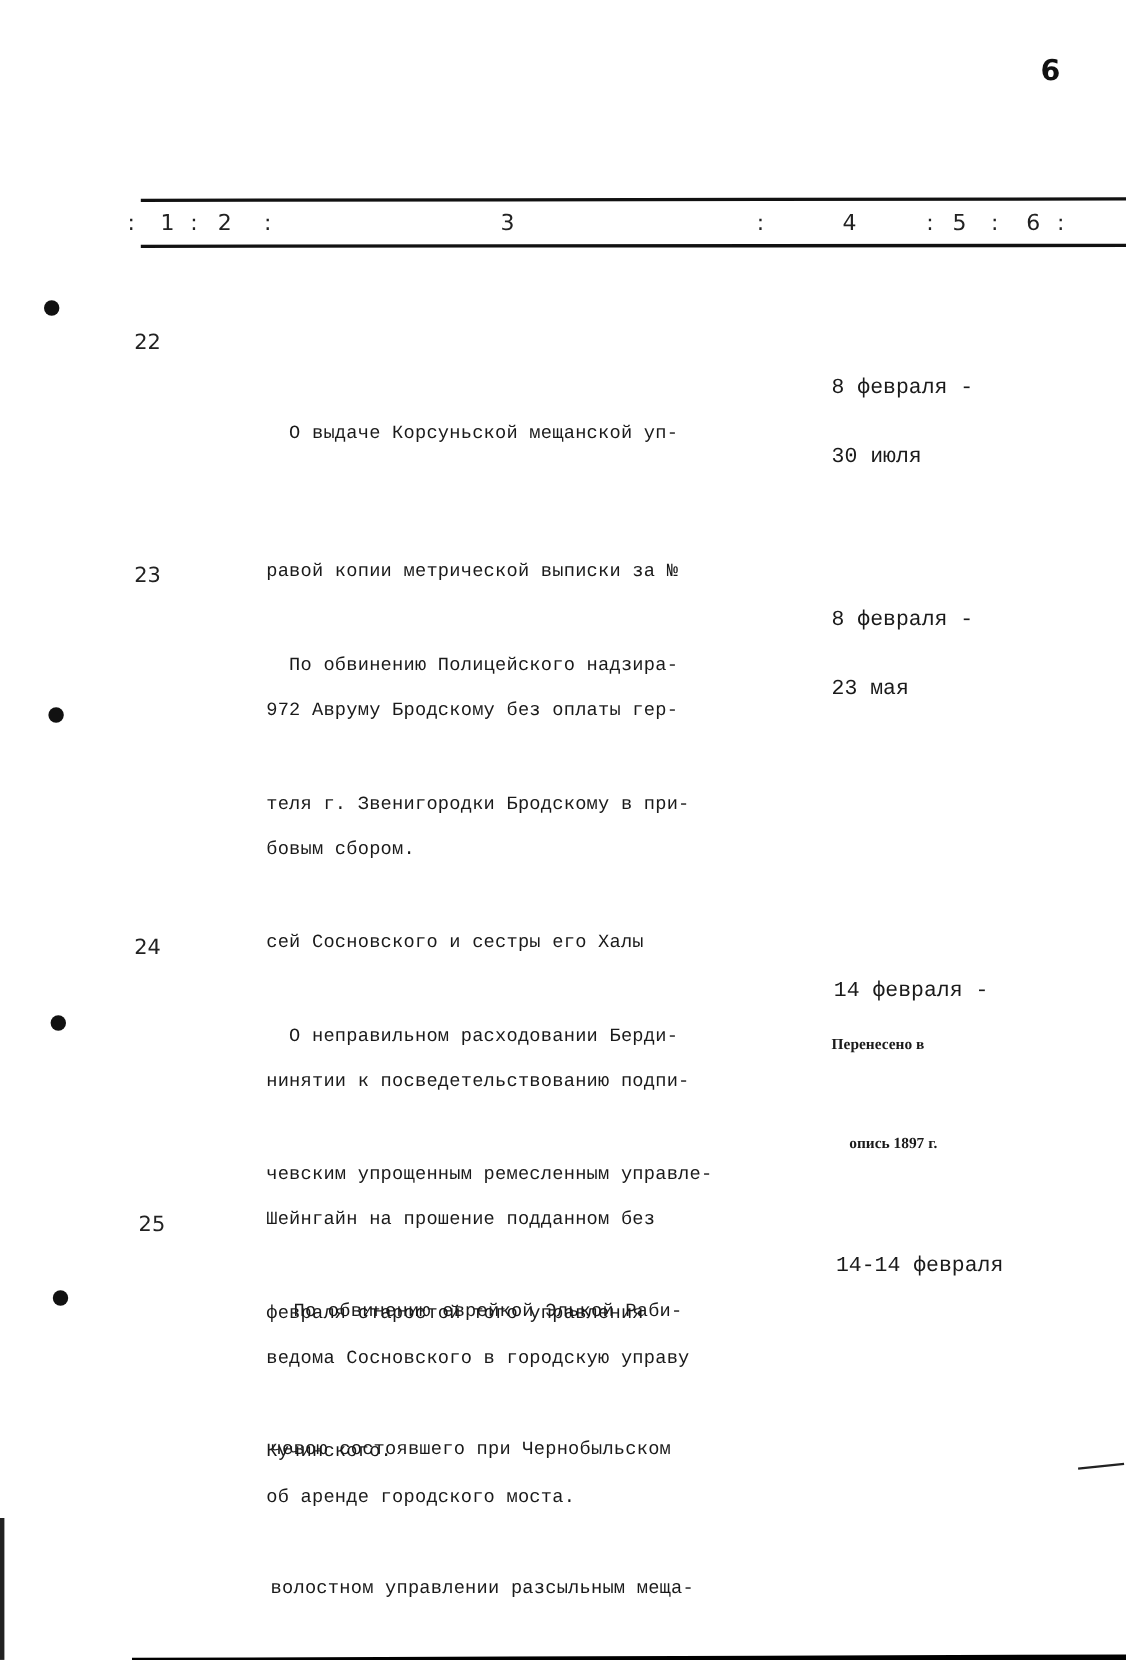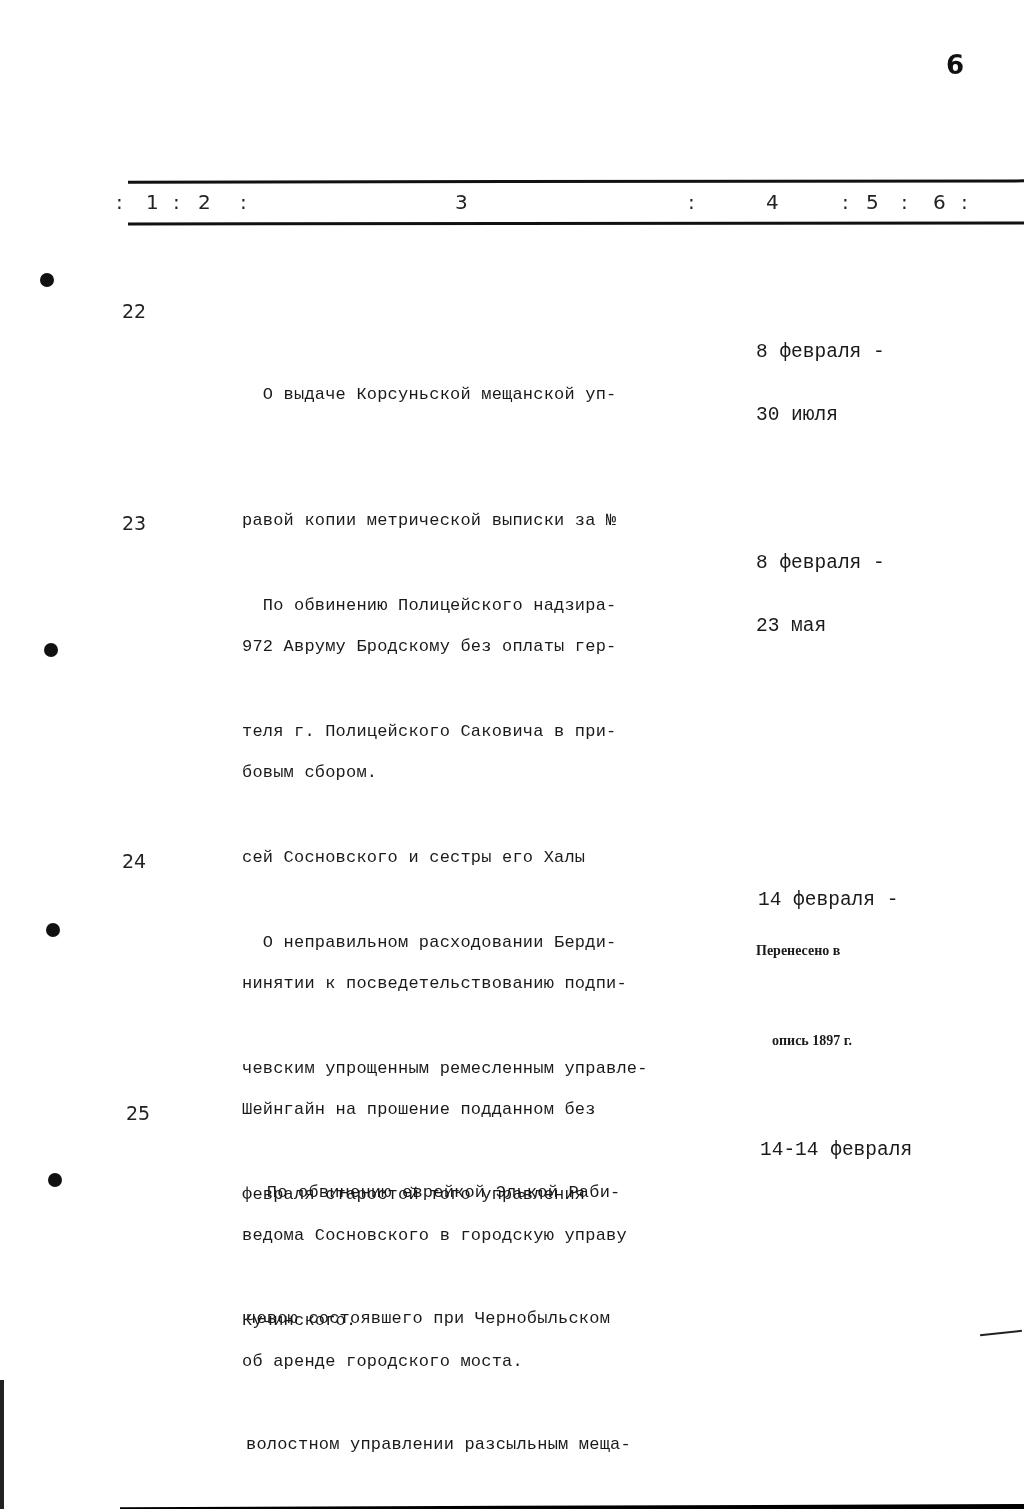--- a/index.html
+++ b/index.html
@@ -147,21 +147,21 @@
   <div class="entry-date" style="top:300px">
     <div>8 февраля -</div>
     <div>30 июля</div>
   </div>
 </div>
 
 <div class="entry">
   <div class="entry-num" style="top:512px">23</div>
   <div class="entry-desc" style="top:501px">
     <div>  По обвинению Полицейского надзира-</div>
-    <div>теля г. Полицейского Саковича в при-</div>
+    <div>теля г. Звенигородки Бродскому в при-</div>
     <div>сей Сосновского и сестры его Халы</div>
     <div>нинятии к посведетельствованию подпи-</div>
     <div>Шейнгайн на прошение подданном без</div>
     <div>ведома Сосновского в городскую управу</div>
     <div>об аренде городского моста.</div>
   </div>
   <div class="entry-date" style="top:511px">
     <div>8 февраля -</div>
     <div>23 мая</div>
   </div>

